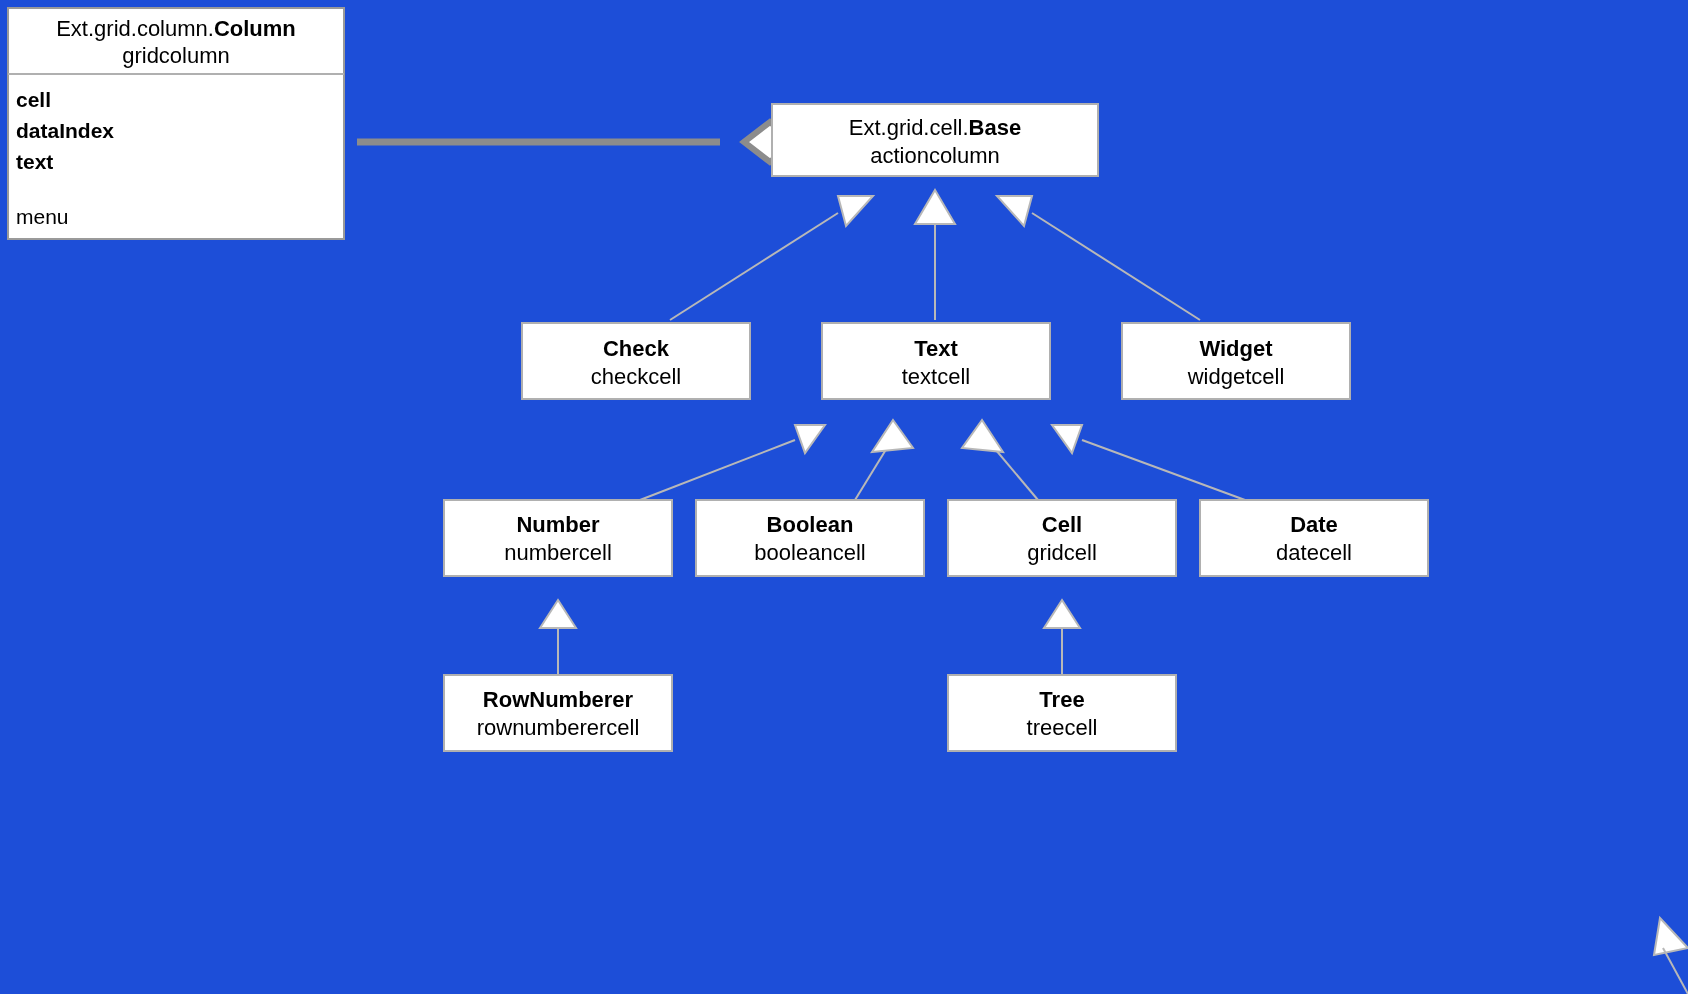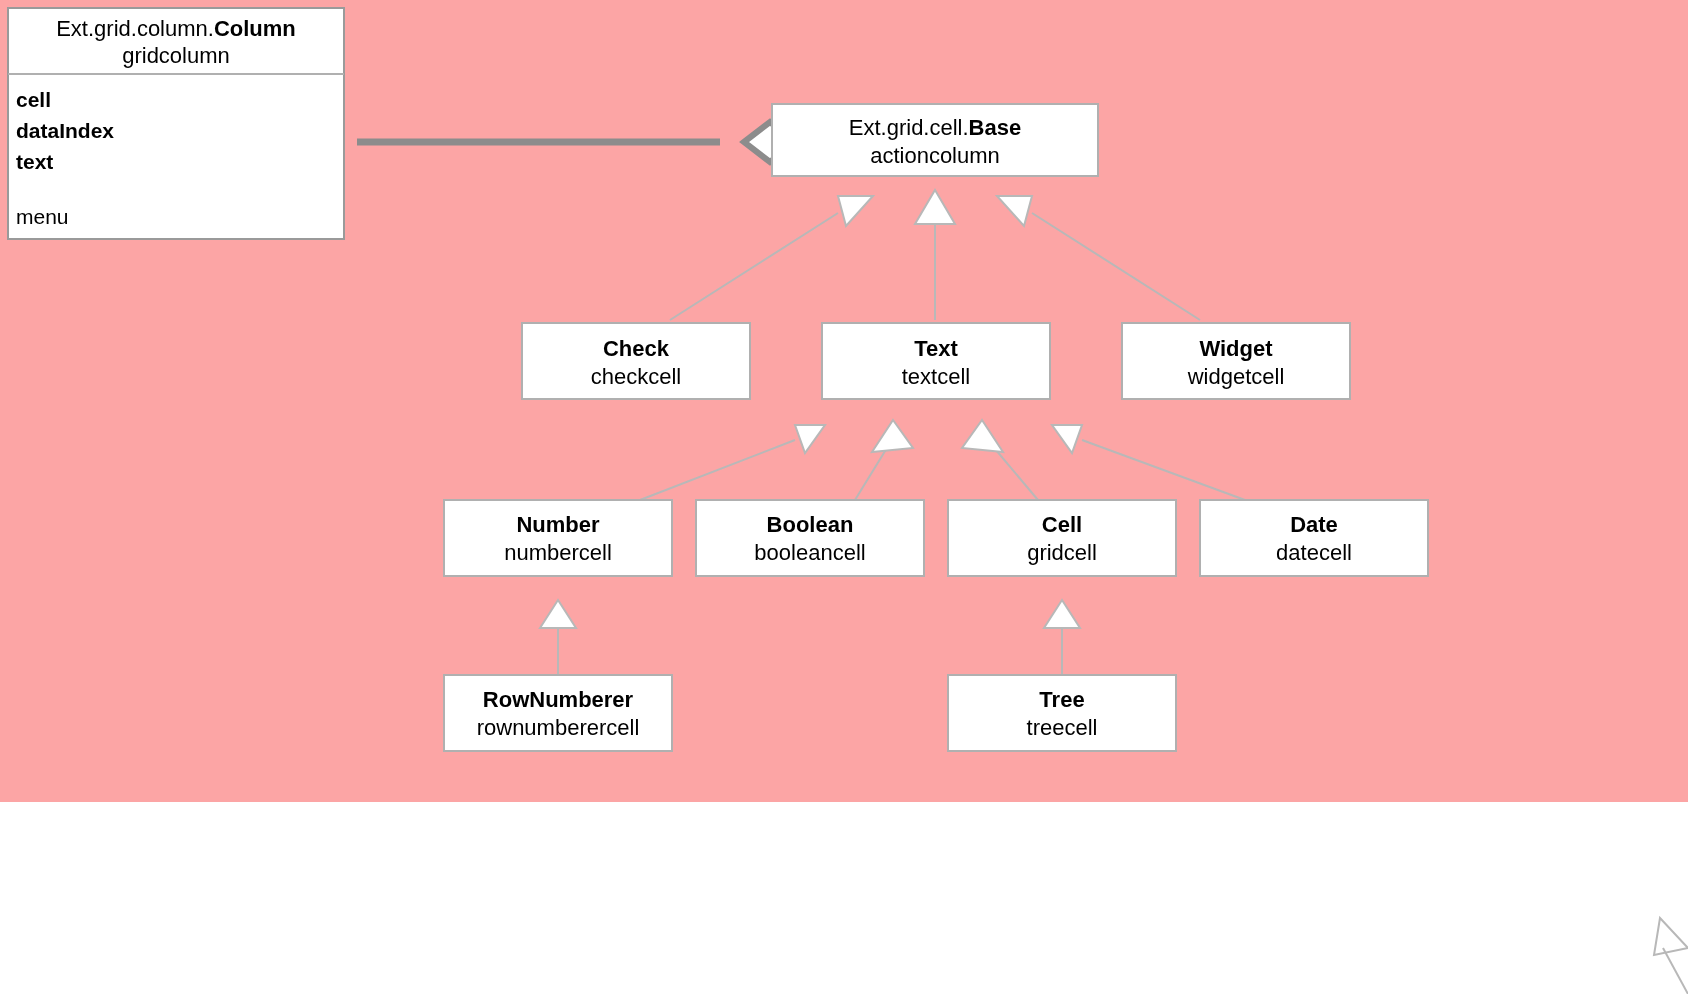--- a/index.html
+++ b/index.html
@@ -9,22 +9,22 @@
   }
   body {
     width: 1688px;
     height: 994px;
     overflow: hidden;
     font-family: "Liberation Sans", sans-serif;
   }
   #diagram-root {
     position: relative;
     width: 1688px;
-    height: 802px;
-    background: #fca5a5;
+    height: 994px;
+    background: #1d4ed8;
   }
   svg.uml-canvas {
     position: absolute;
     top: 0;
     left: 0;
     width: 1688px;
     height: 994px;
     display: block;
   }
   .box-rect {

